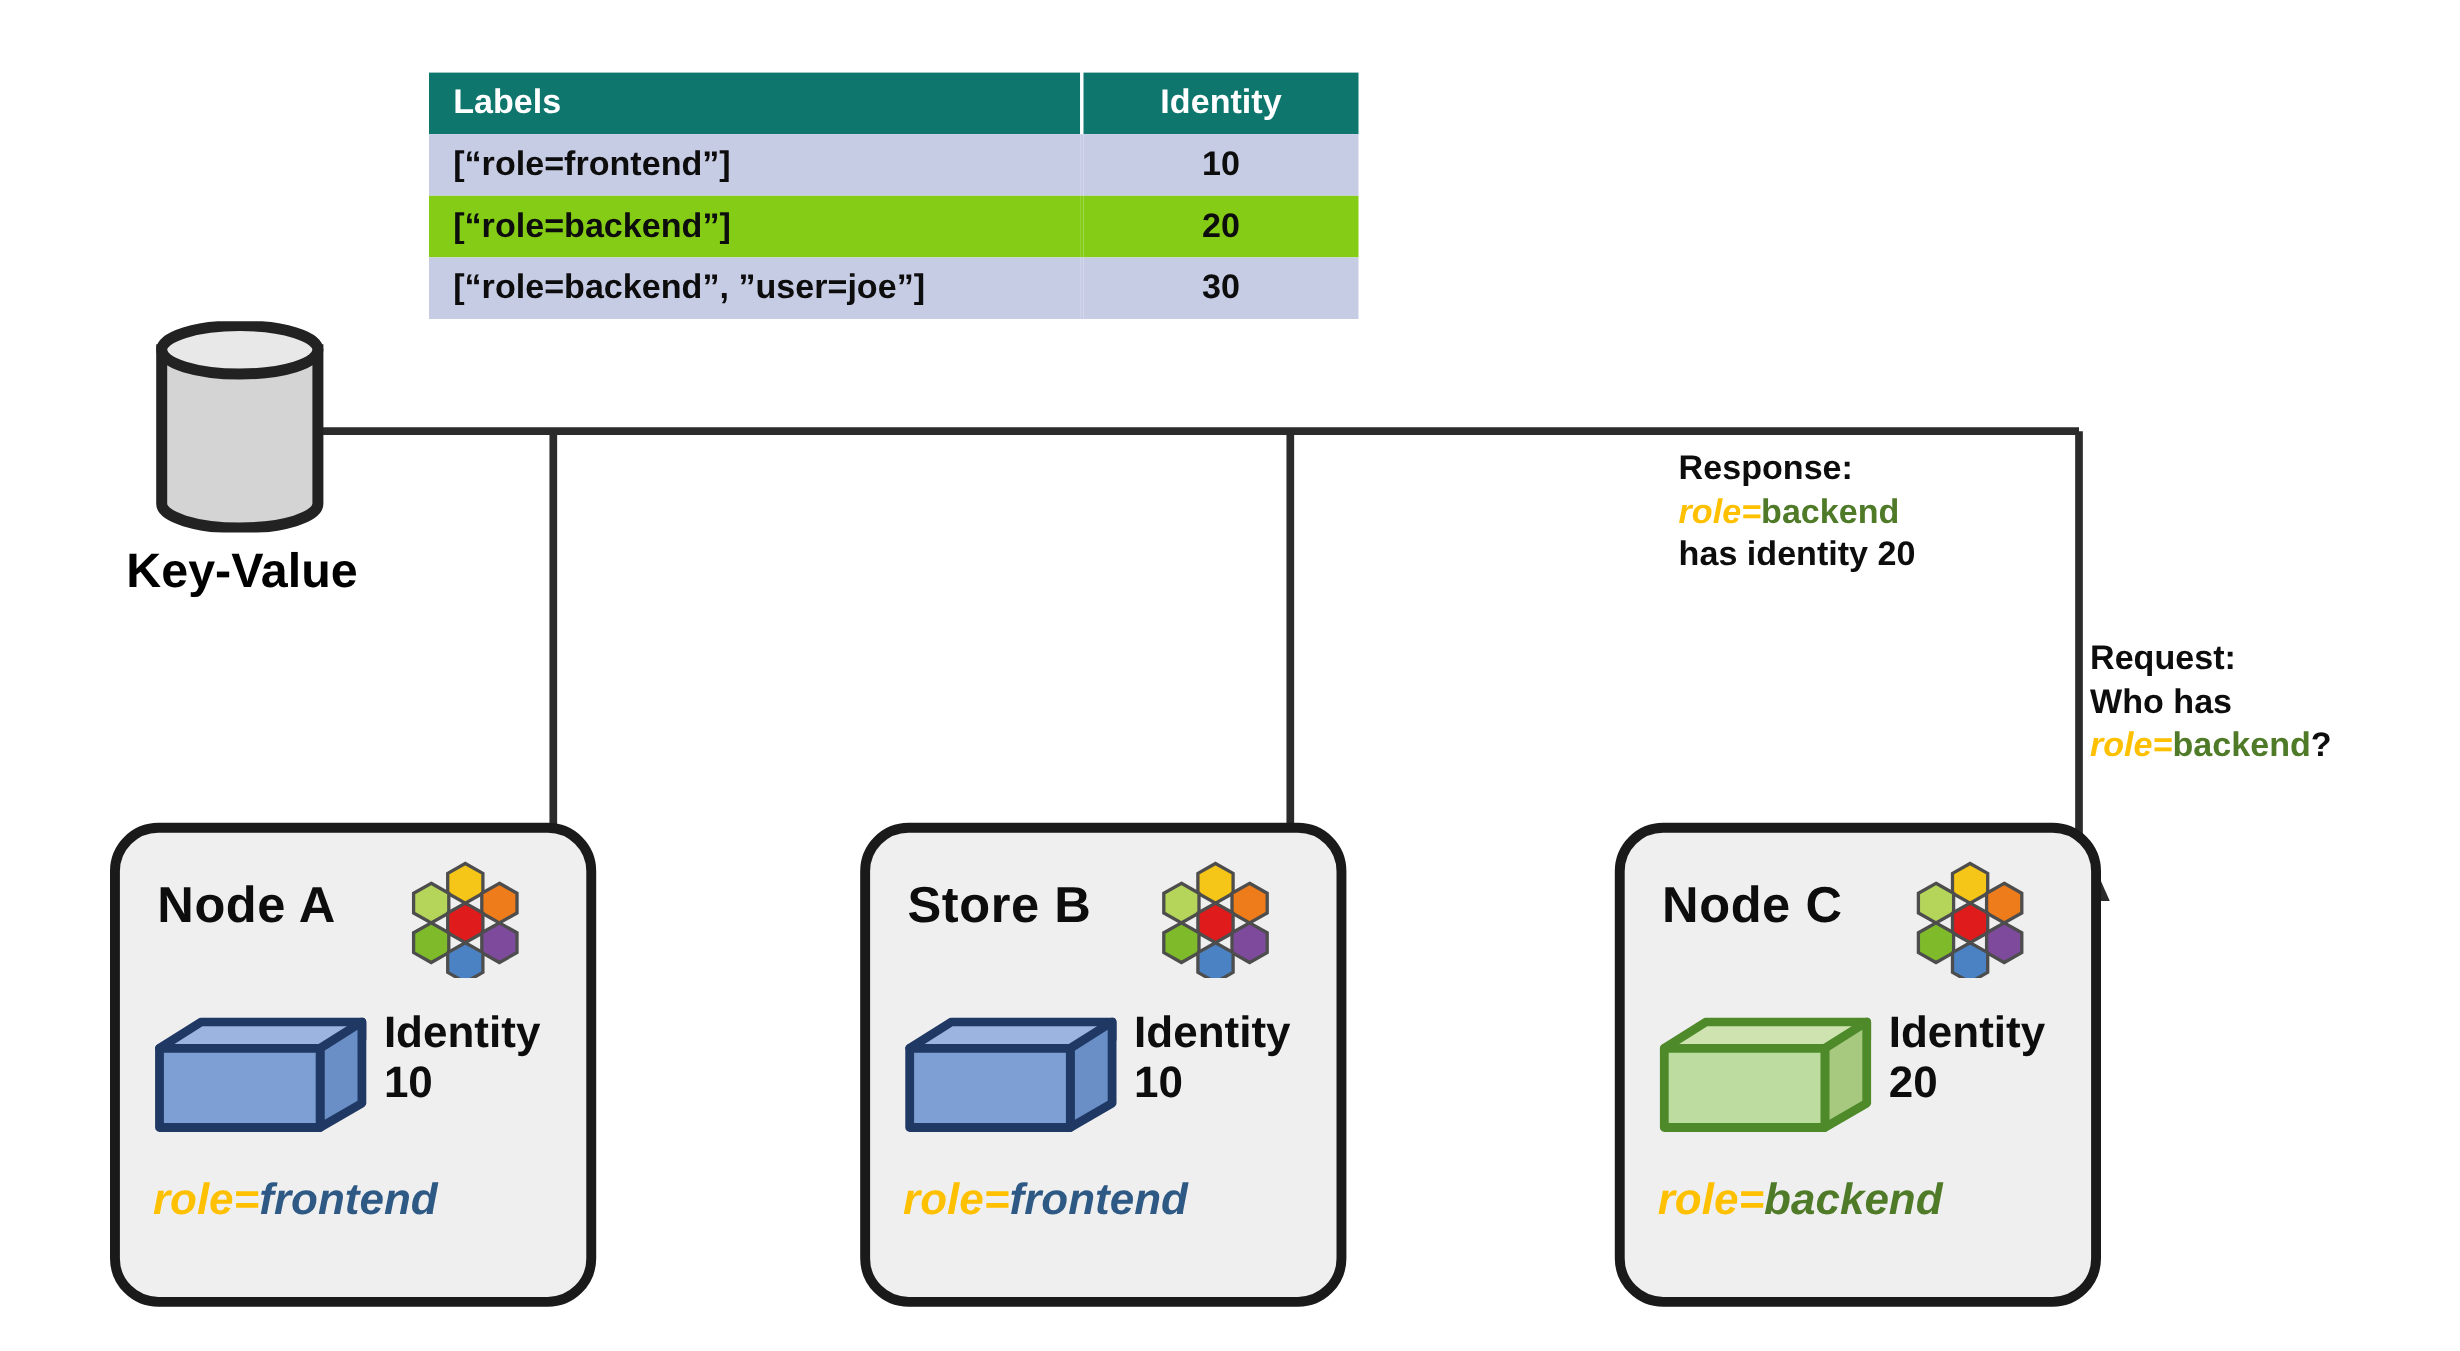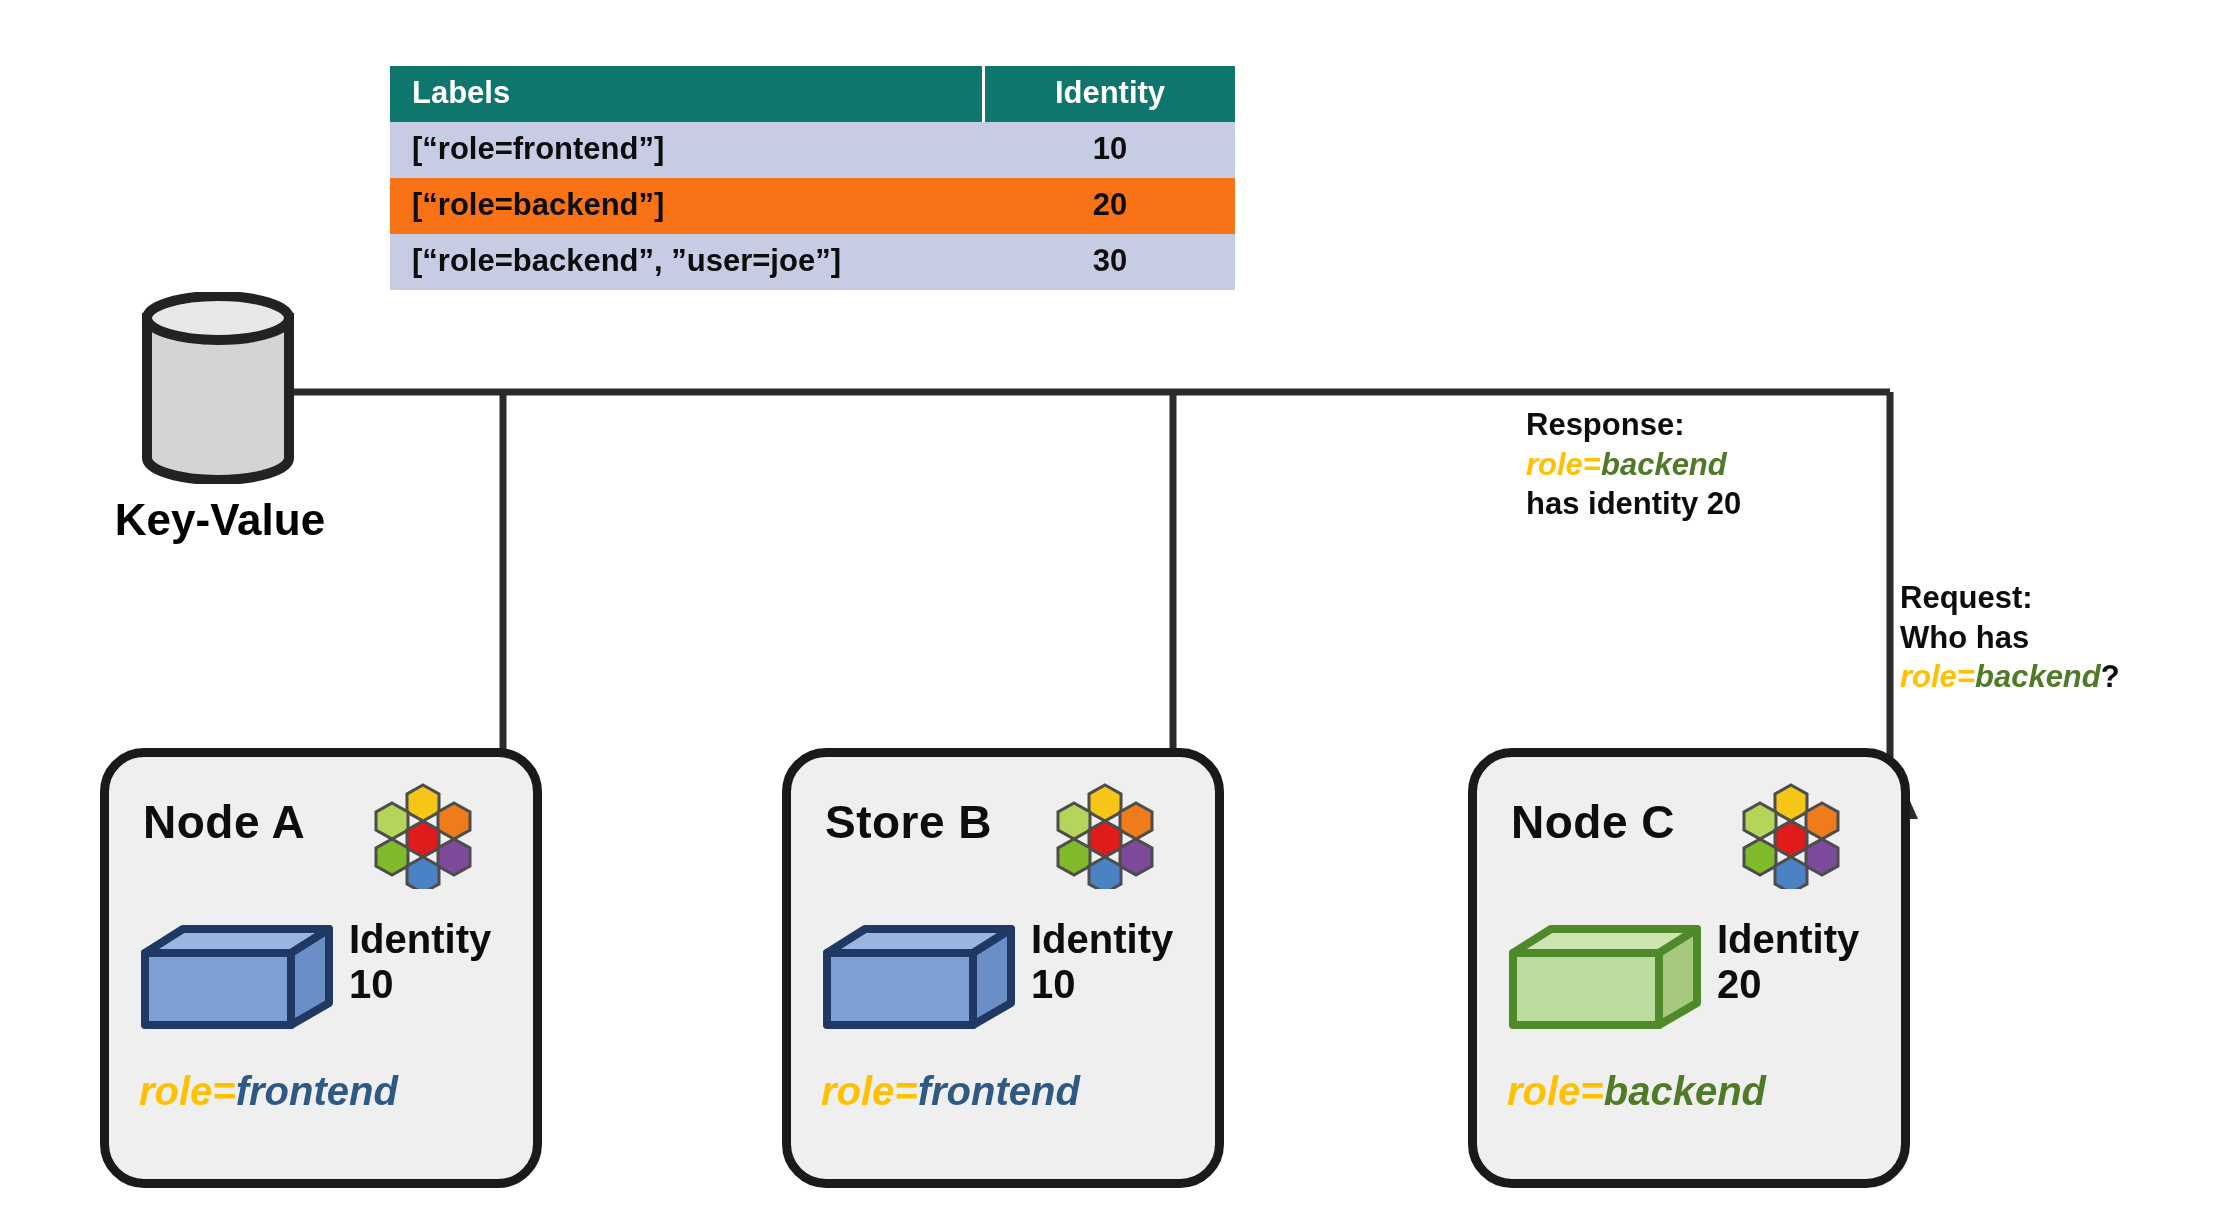--- a/index.html
+++ b/index.html
@@ -12,40 +12,40 @@
             border-collapse:collapse;table-layout:fixed;}
   .kv-table th{background:#0f766e;color:#fff;font-size:31px;font-weight:bold;
                padding:9px 0 11px 0;text-align:left;}
   .kv-table th.c1{padding-left:22px;}
   .kv-table th.c2{text-align:center;width:250px;}
   .kv-table td{font-size:31px;font-weight:bold;color:#0d0d0d;
                padding:9px 0 11px 0;}
   .kv-table td.c1{padding-left:22px;text-align:left;}
   .kv-table td.c2{text-align:center;}
   .kv-table tr.alt td{background:#C7CCE5;}
-  .kv-table tr.plain td{background:#f97316;}
+  .kv-table tr.plain td{background:#84cc16;}
   .kv-table .sep{width:3px;padding:0;background:#fff;}
 
   
   .wires{position:absolute;left:0;top:0;width:2236px;height:1228px;
          pointer-events:none;}
 
   
   .cyl{position:absolute;left:138px;top:292px;width:160px;height:192px;}
   .kv-label{position:absolute;left:40px;top:495px;width:360px;
             text-align:center;font-size:44px;font-weight:bold;color:#000;
             line-height:1.14;}
 
   
   .ann{position:absolute;font-size:31px;font-weight:bold;color:#0d0d0d;
        line-height:1.28;}
   .ann-response{left:1526px;top:405px;}
   .ann-request{left:1900px;top:578px;}
   .amber{color:#FFC000;font-style:italic;}
-  .green{color:#4F7A28;font-style:italic;}
+  .green{color:#4F7A28;}
   .navy{color:#2E5984;font-style:italic;}
 
   
   .node{position:absolute;top:748px;width:442px;height:440px;
         background:#EFEFEF;border:9px solid #1A1A1A;border-radius:44px;
         box-sizing:border-box;}
   .node-a{left:100px;}
   .node-b{left:782px;}
   .node-c{left:1468px;}
   .node-title{position:absolute;left:34px;top:38px;font-size:46px;

